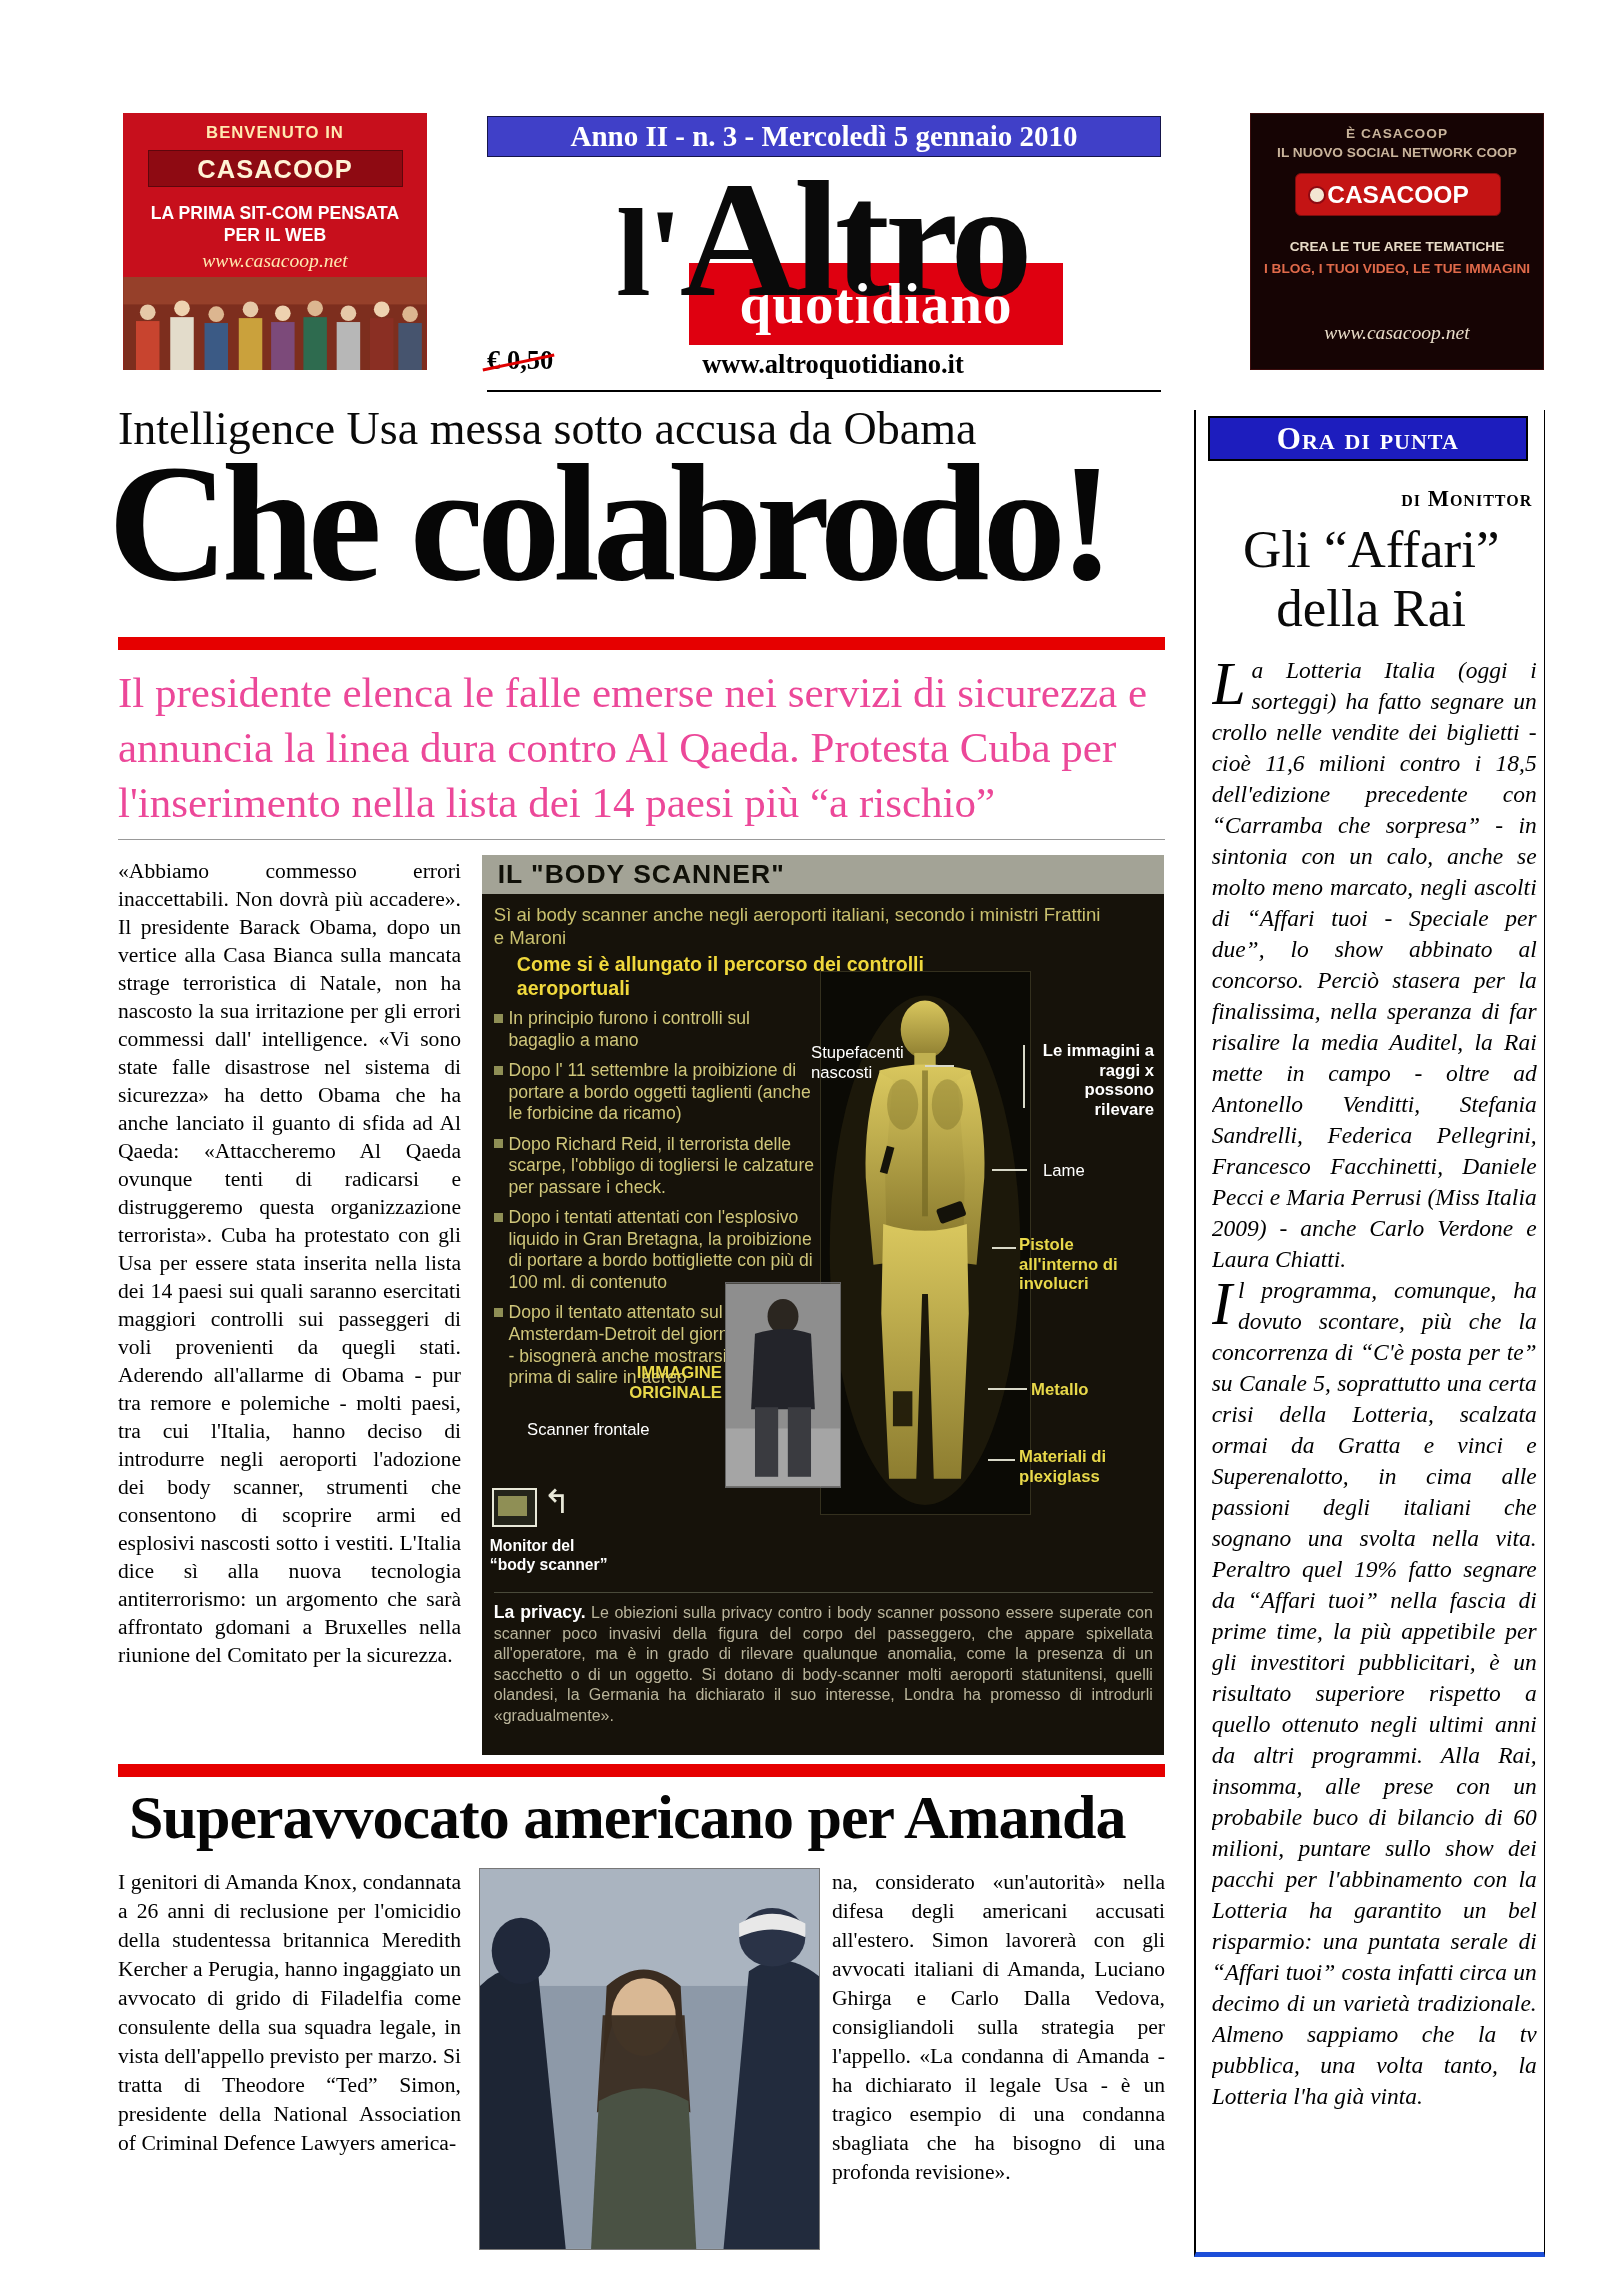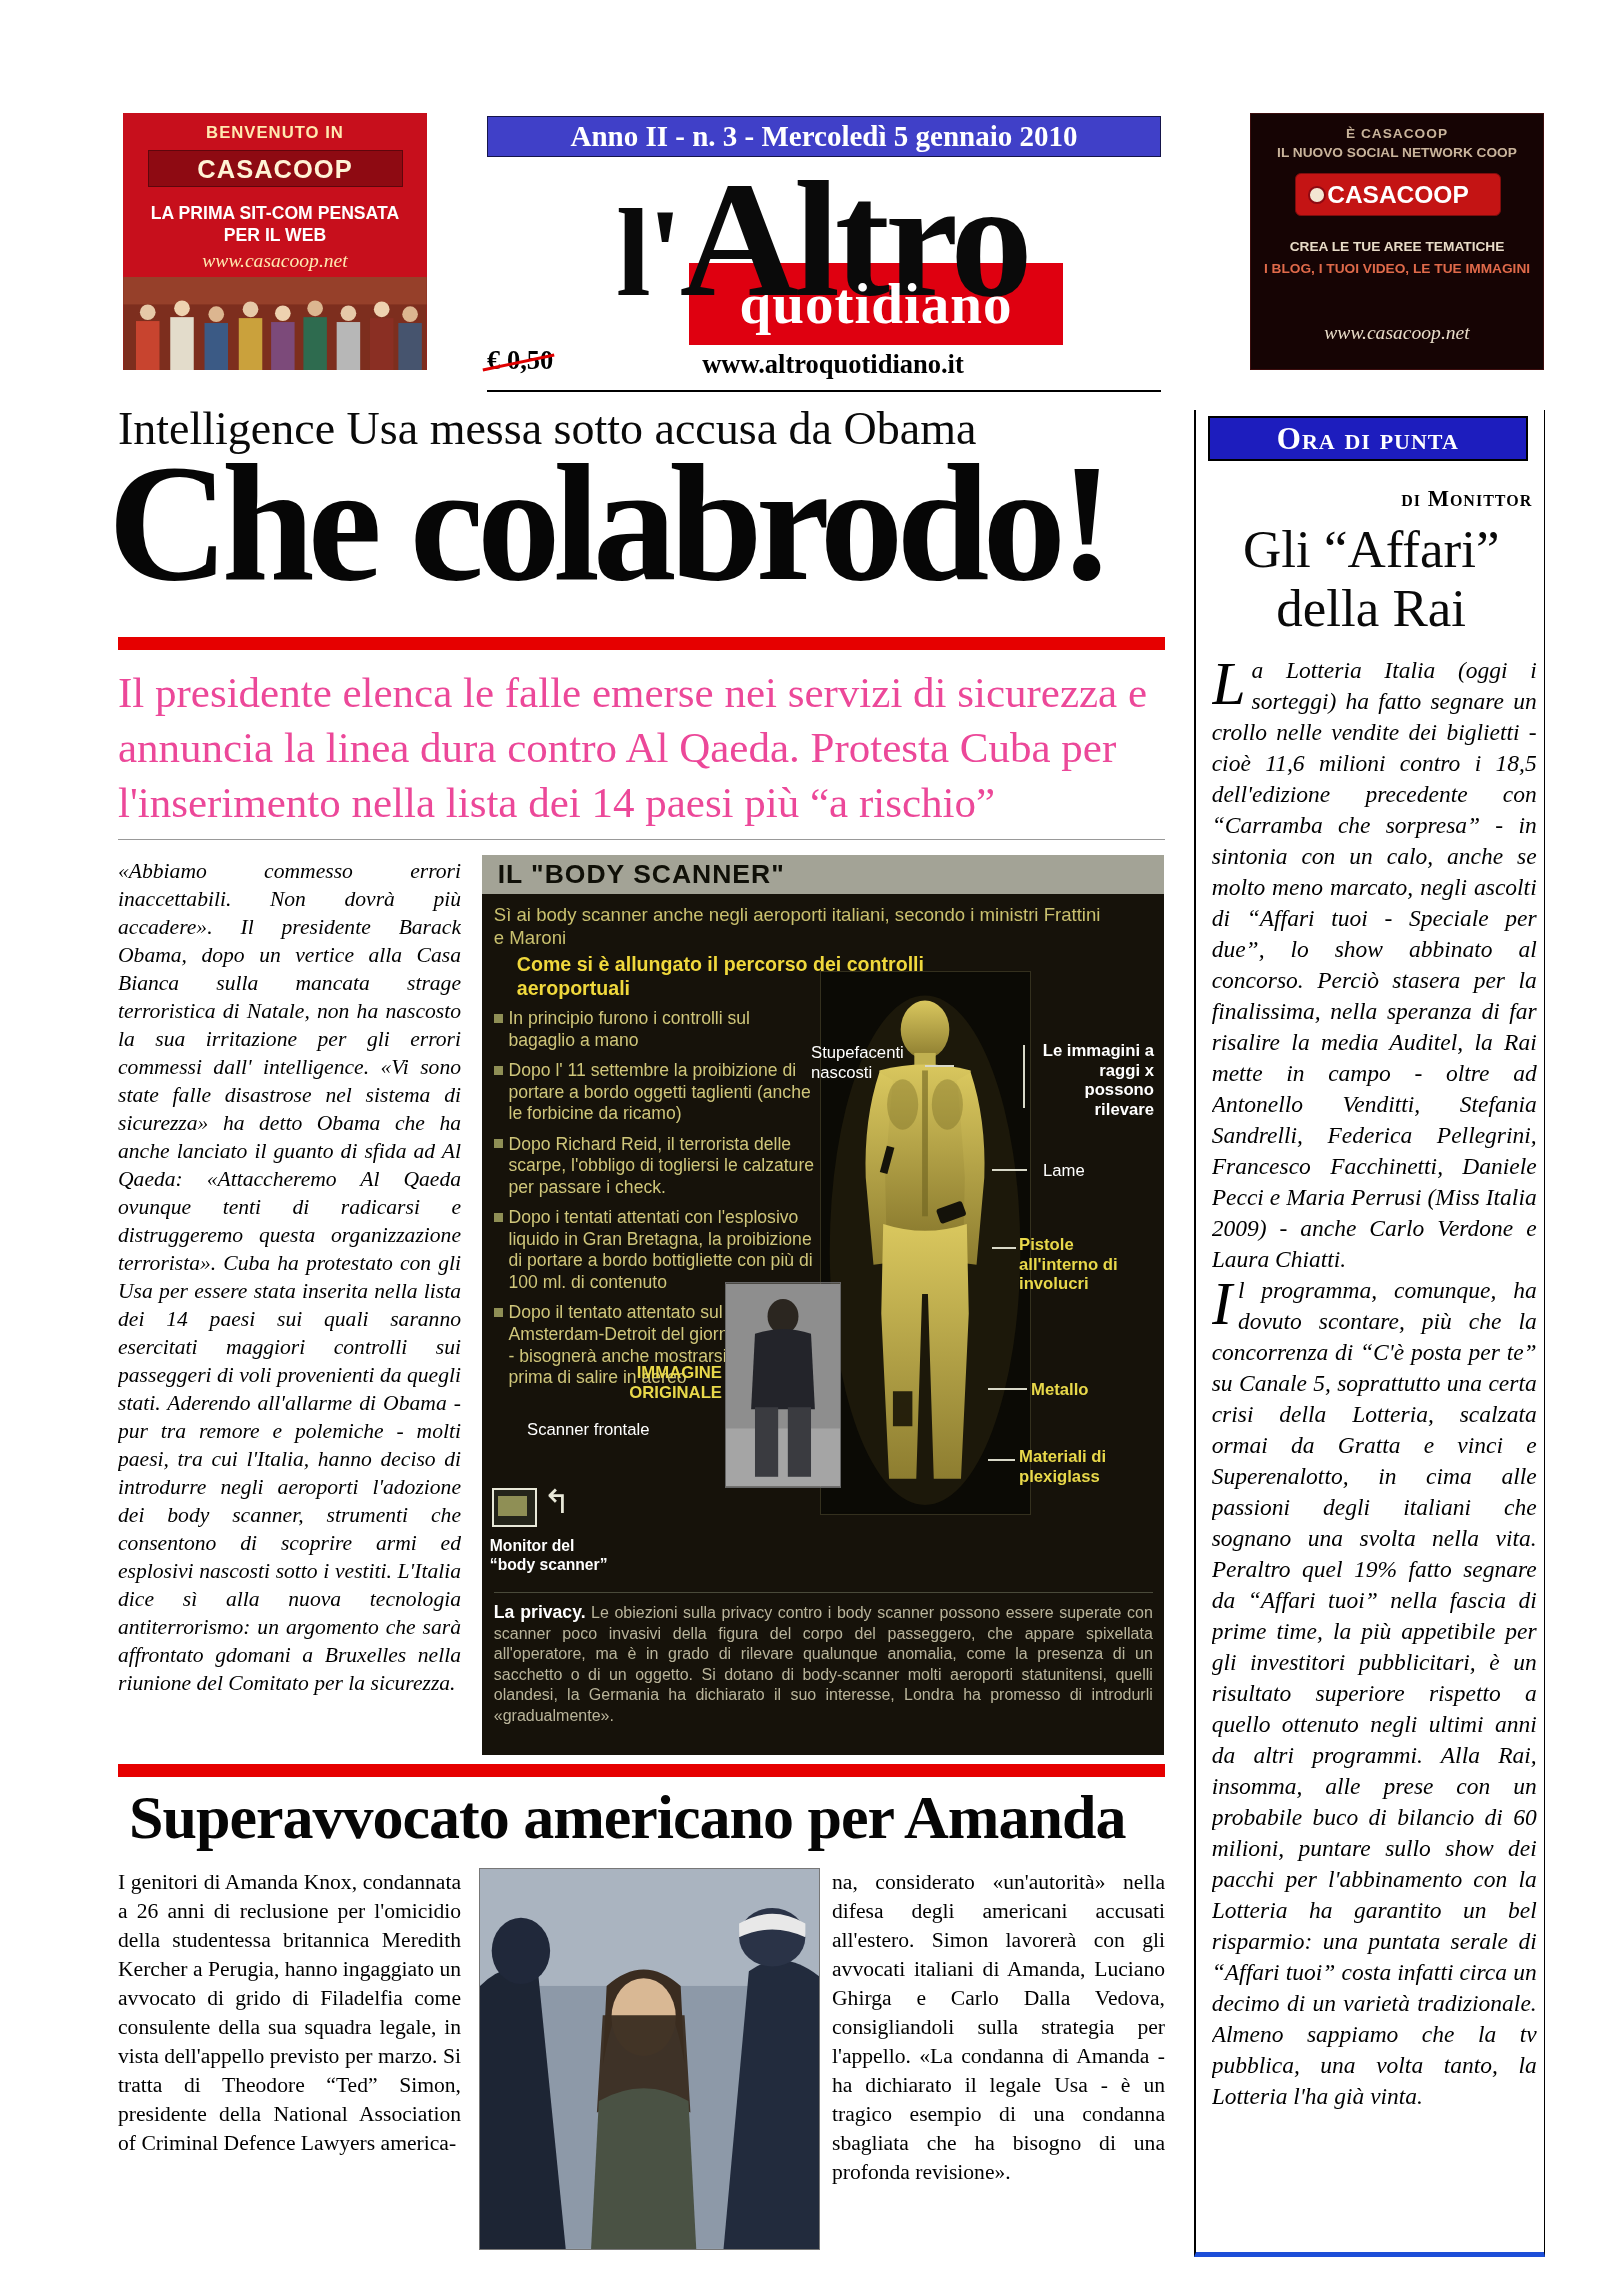--- a/index.html
+++ b/index.html
@@ -43,21 +43,21 @@
   .adr-line4 { left:0; top:147px; width:100%; text-align:center; color:#e06a4a; font-size:13.7px; font-weight:bold; }
   .adr-url { left:0; top:208px; width:100%; text-align:center; color:#e8dcc8; font-size:19.6px; font-style:italic; }
 
   
   .kicker { left:118px; top:402px; width:1059px; font-size:46px; color:#0a0a0a; }
   .headline { left:108px; top:439px; font-size:167px; font-weight:bold; letter-spacing:-6.9px; line-height:1; color:#060606; }
   .red-rule { left:118px; top:637px; width:1047px; height:12.7px; background:#e60000; }
   .subhead { left:118px; top:665px; width:1054px; font-size:43px; line-height:55px; color:#ec4899; }
   .subhead-rule { left:118px; top:839px; width:1047px; height:1px; background:#999; }
   .body-col { left:118px; top:857px; width:343px; height:904px; overflow:hidden;
-              font-size:21.6px; line-height:28px; text-align:justify;font-style:italic; }
+              font-size:21.6px; line-height:28px; text-align:justify; }
 
   
   .infographic { left:482px; top:855px; width:682px; height:900px; background:#16120a; overflow:hidden;
                  font-family:"Liberation Sans","DejaVu Sans",sans-serif; }
   .ig-header { left:0; top:0; width:682px; height:39px; background:#a3a396; color:#101008;
                font-size:26.5px; font-weight:bold; line-height:39px; padding-left:15.7px; letter-spacing:1px; }
   .ig-intro { left:11.8px; top:49px; width:608px; color:#c9c06e; font-size:18.6px; line-height:22.5px; }
   .ig-subtitle { left:11.8px; top:98px; width:421px; color:#f0d83c; font-size:19.6px; font-weight:bold; line-height:23.5px;margin-left:23px; }
   .ig-bullets { left:11.8px; top:153px; width:323px; }
   .ig-bullet { position:relative; padding-left:14.7px; color:#cfc67a; font-size:17.6px; line-height:21.6px; margin-bottom:8.8px; }

